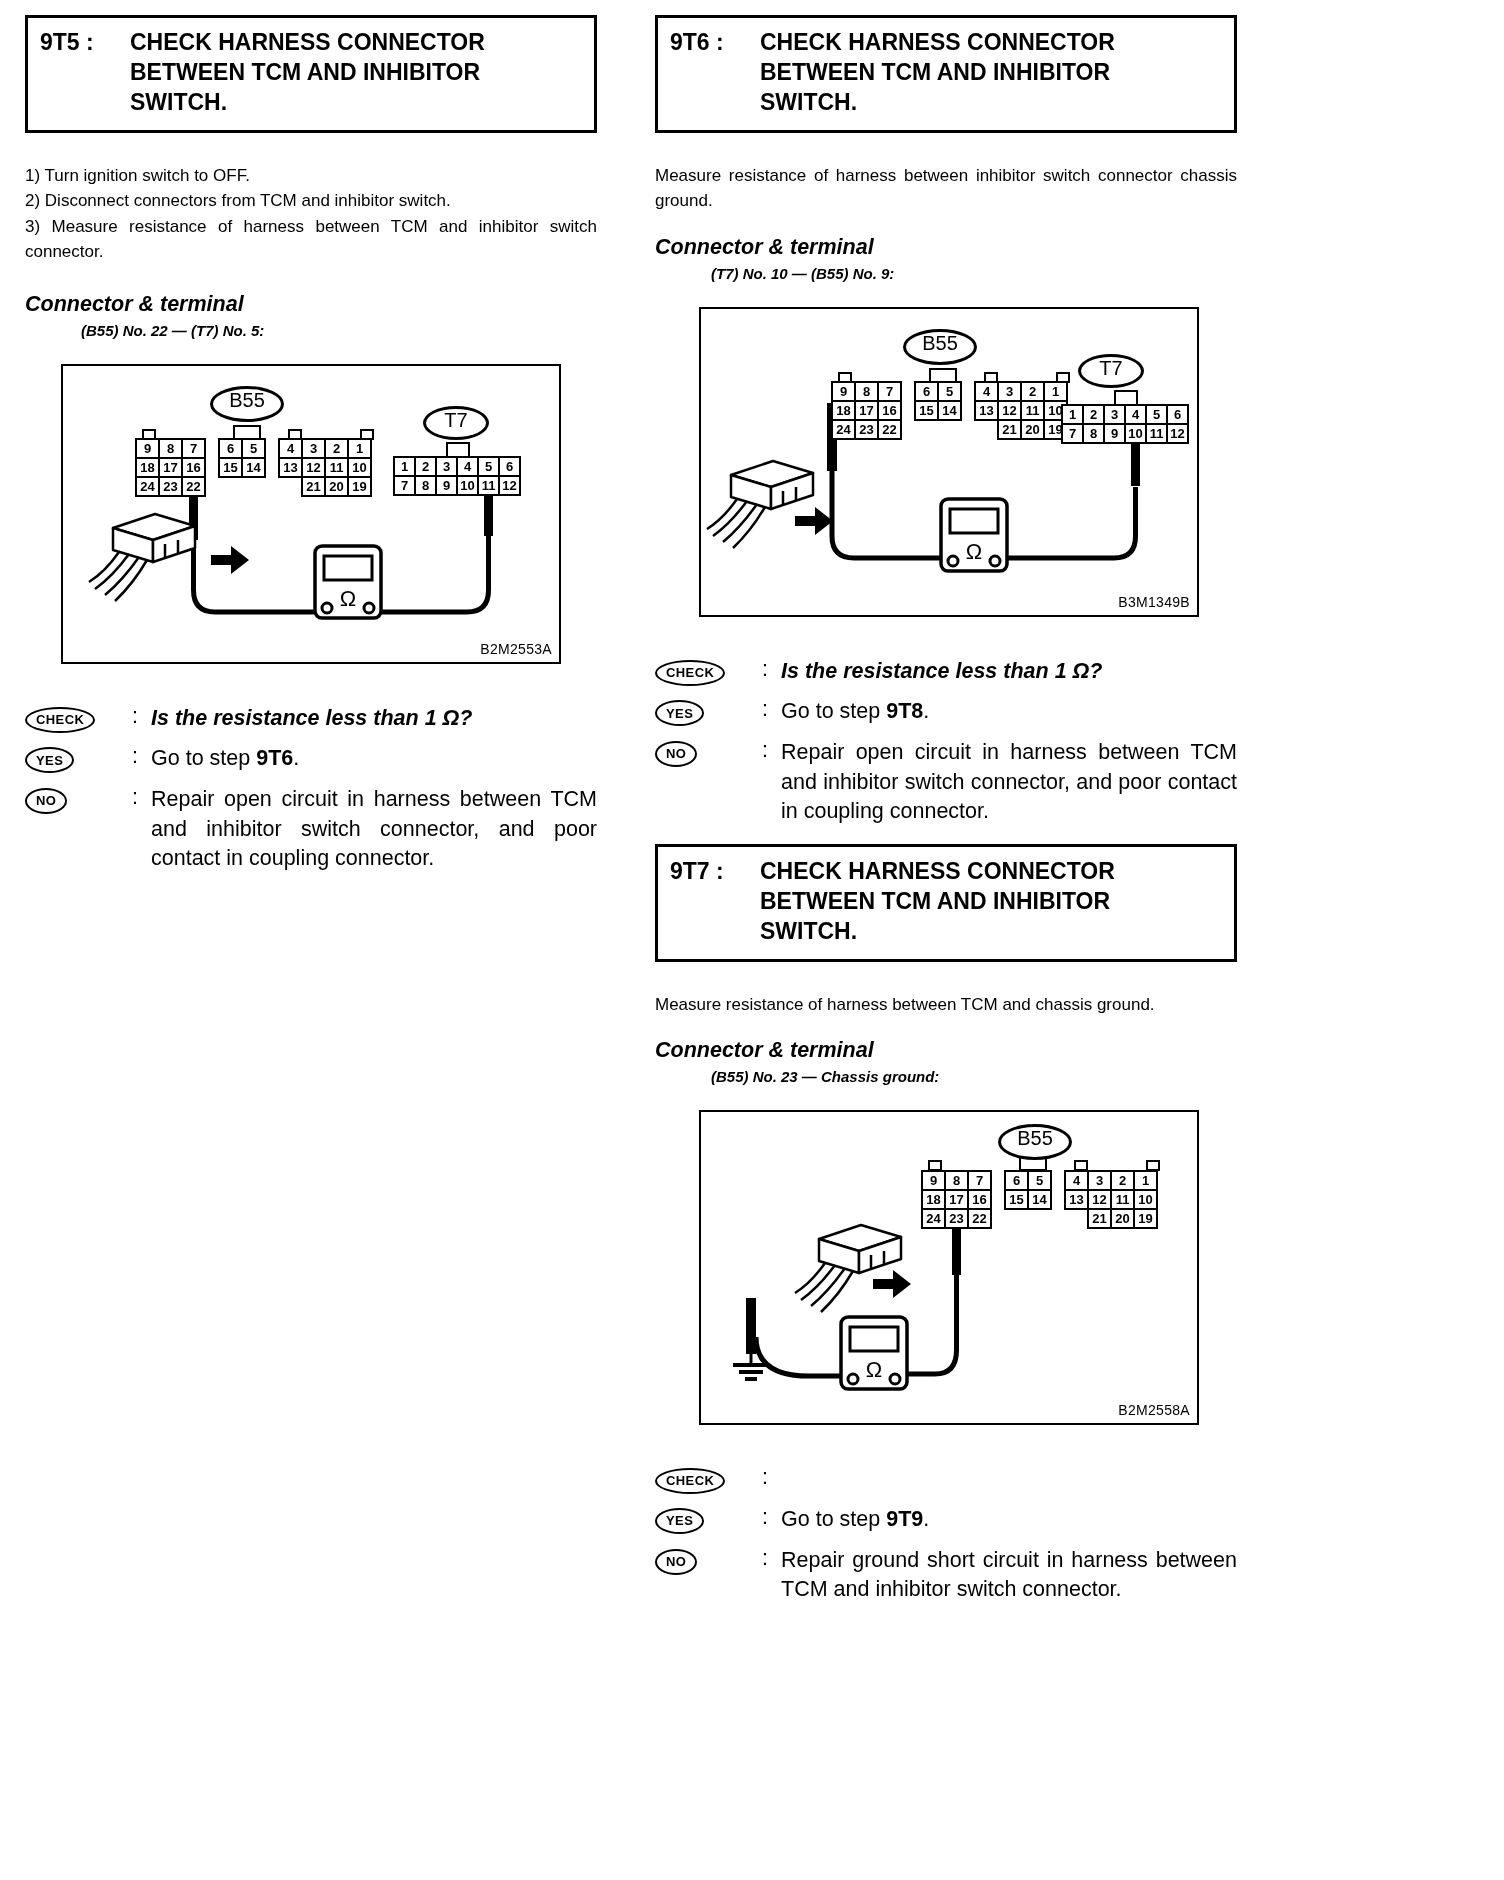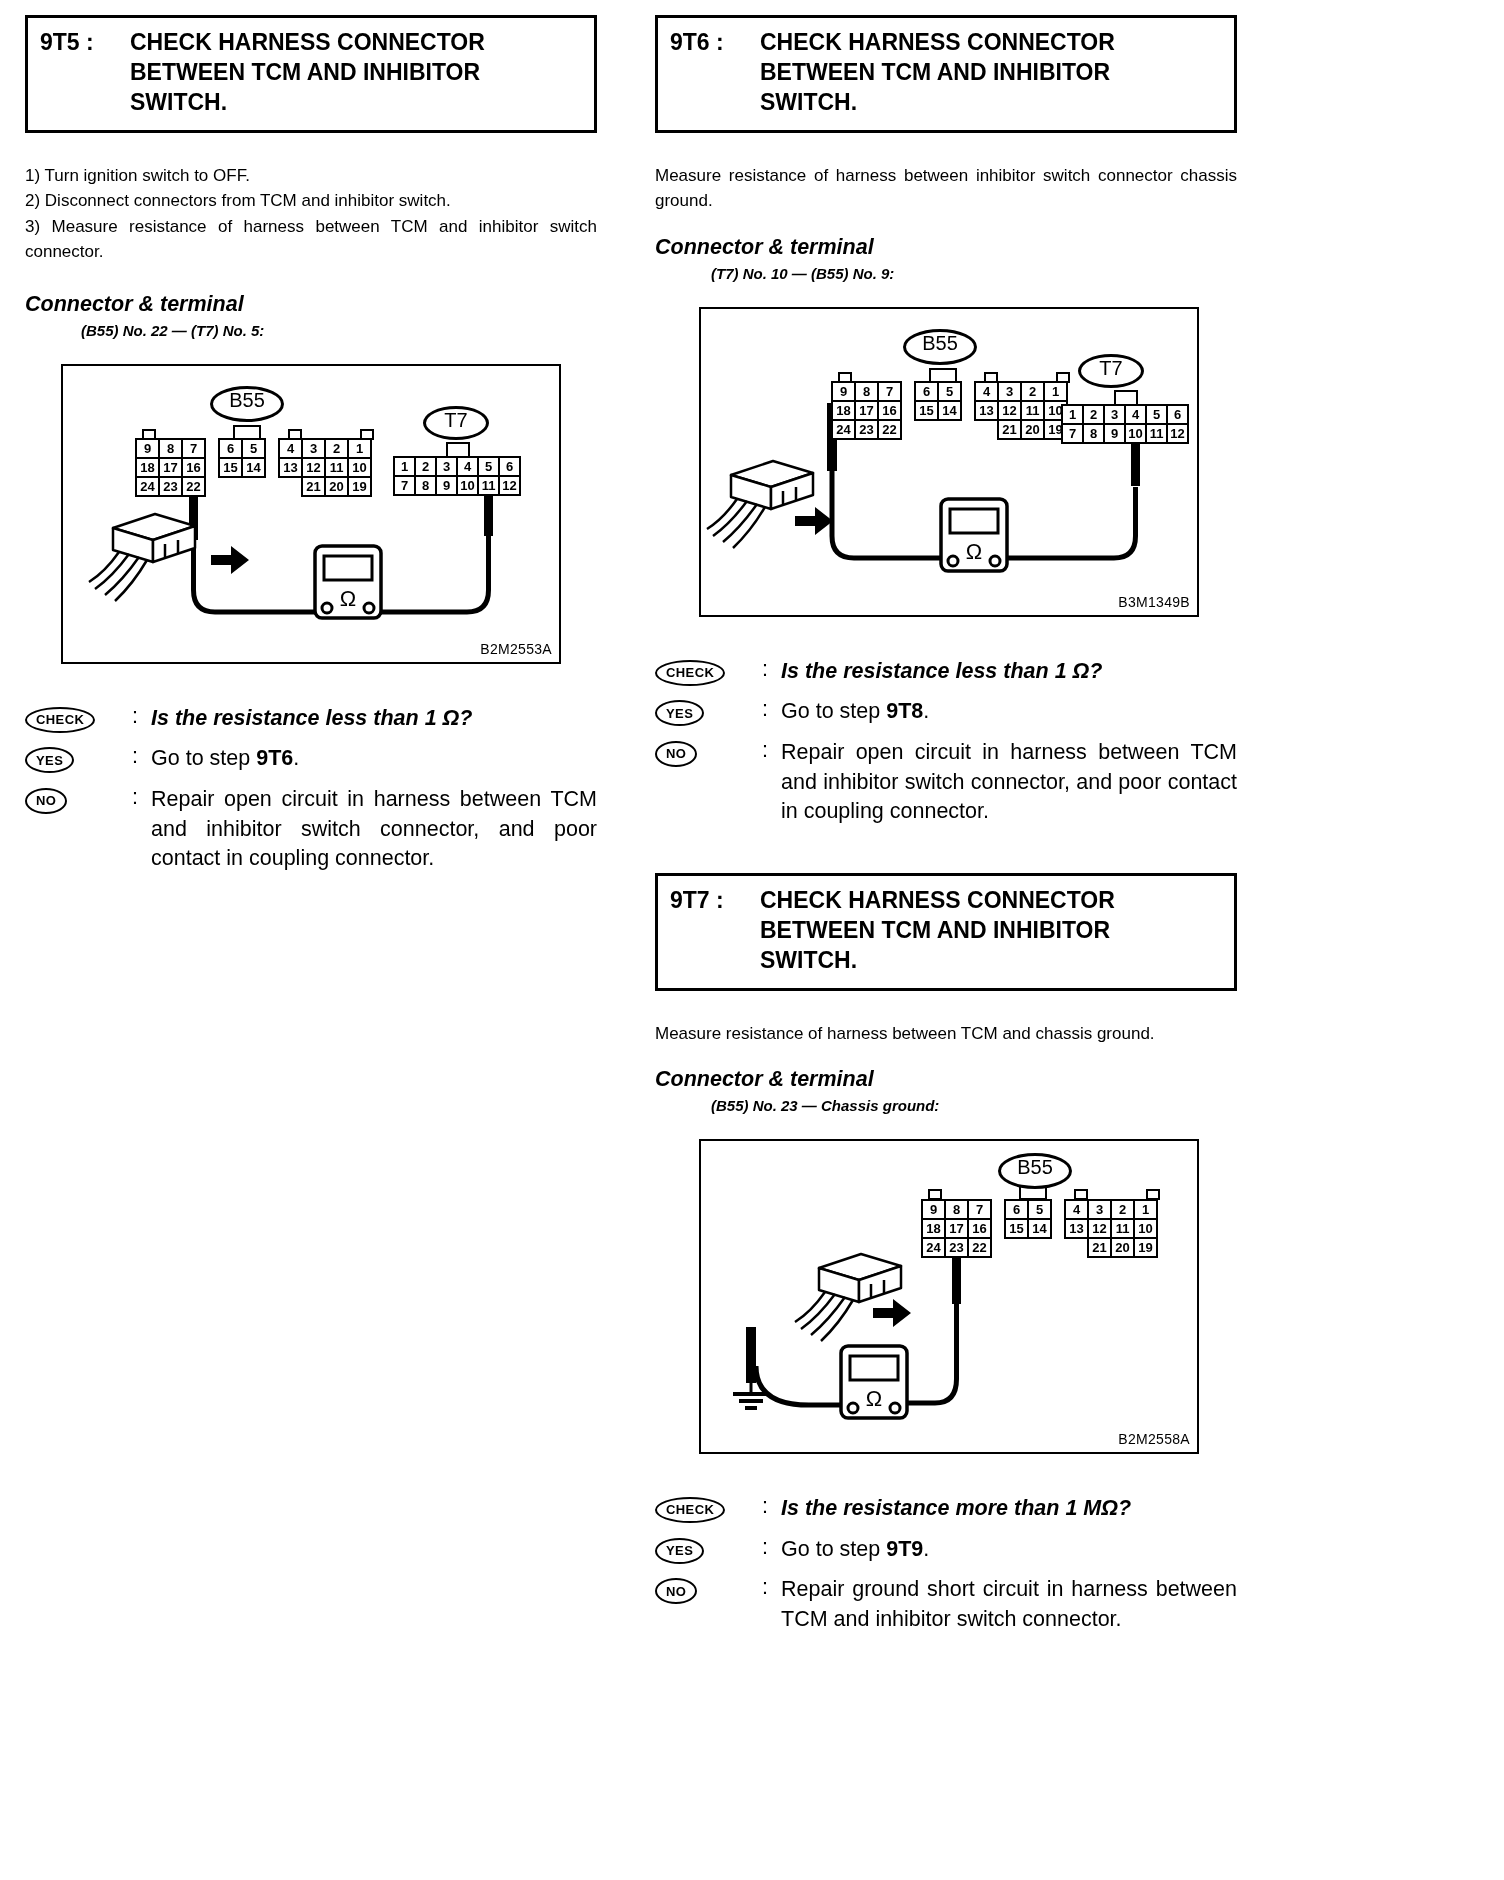--- a/index.html
+++ b/index.html
@@ -353,21 +353,21 @@
       <span class="rcolon">:</span>
       <span class="rtext"><span>Go to step </span><b>9T8</b><span>.</span></span>
     </div>
     <div class="result-row">
       <span class="oval">NO</span>
       <span class="rcolon">:</span>
       <span class="rtext">Repair open circuit in harness between TCM and inhibitor switch connector, and poor contact in coupling connector.</span>
     </div>
   </div>
 
-  <div class="step-box" style="margin-top:46px">
+  <div class="step-box" style="margin-top:17px">
     <span class="sid">9T7 :</span>
     <span class="stitle">CHECK HARNESS CONNECTOR BETWEEN TCM AND INHIBITOR SWITCH.</span>
   </div>
 
   <p class="body-p intro">Measure resistance of harness between TCM and chassis ground.</p>
 
   <p class="conn-head">Connector &amp; terminal</p>
   <p class="conn-det">(B55) No. 23 — Chassis ground:</p>
 
   <div class="figure fig-right" style="height:315px">
@@ -461,21 +461,20 @@
           </div>
         </div>
       </div>
     <div class="fig-code">B2M2558A</div>
   </div>
 
   <div class="results">
     <div class="result-row">
       <span class="oval">CHECK</span>
       <span class="rcolon">:</span>
-      <span class="rtext q">Is the resistance more than 1 MΩ?</span>
     </div>
     <div class="result-row">
       <span class="oval">YES</span>
       <span class="rcolon">:</span>
       <span class="rtext"><span>Go to step </span><b>9T9</b><span>.</span></span>
     </div>
     <div class="result-row">
       <span class="oval">NO</span>
       <span class="rcolon">:</span>
       <span class="rtext">Repair ground short circuit in harness between TCM and inhibitor switch connector.</span>

